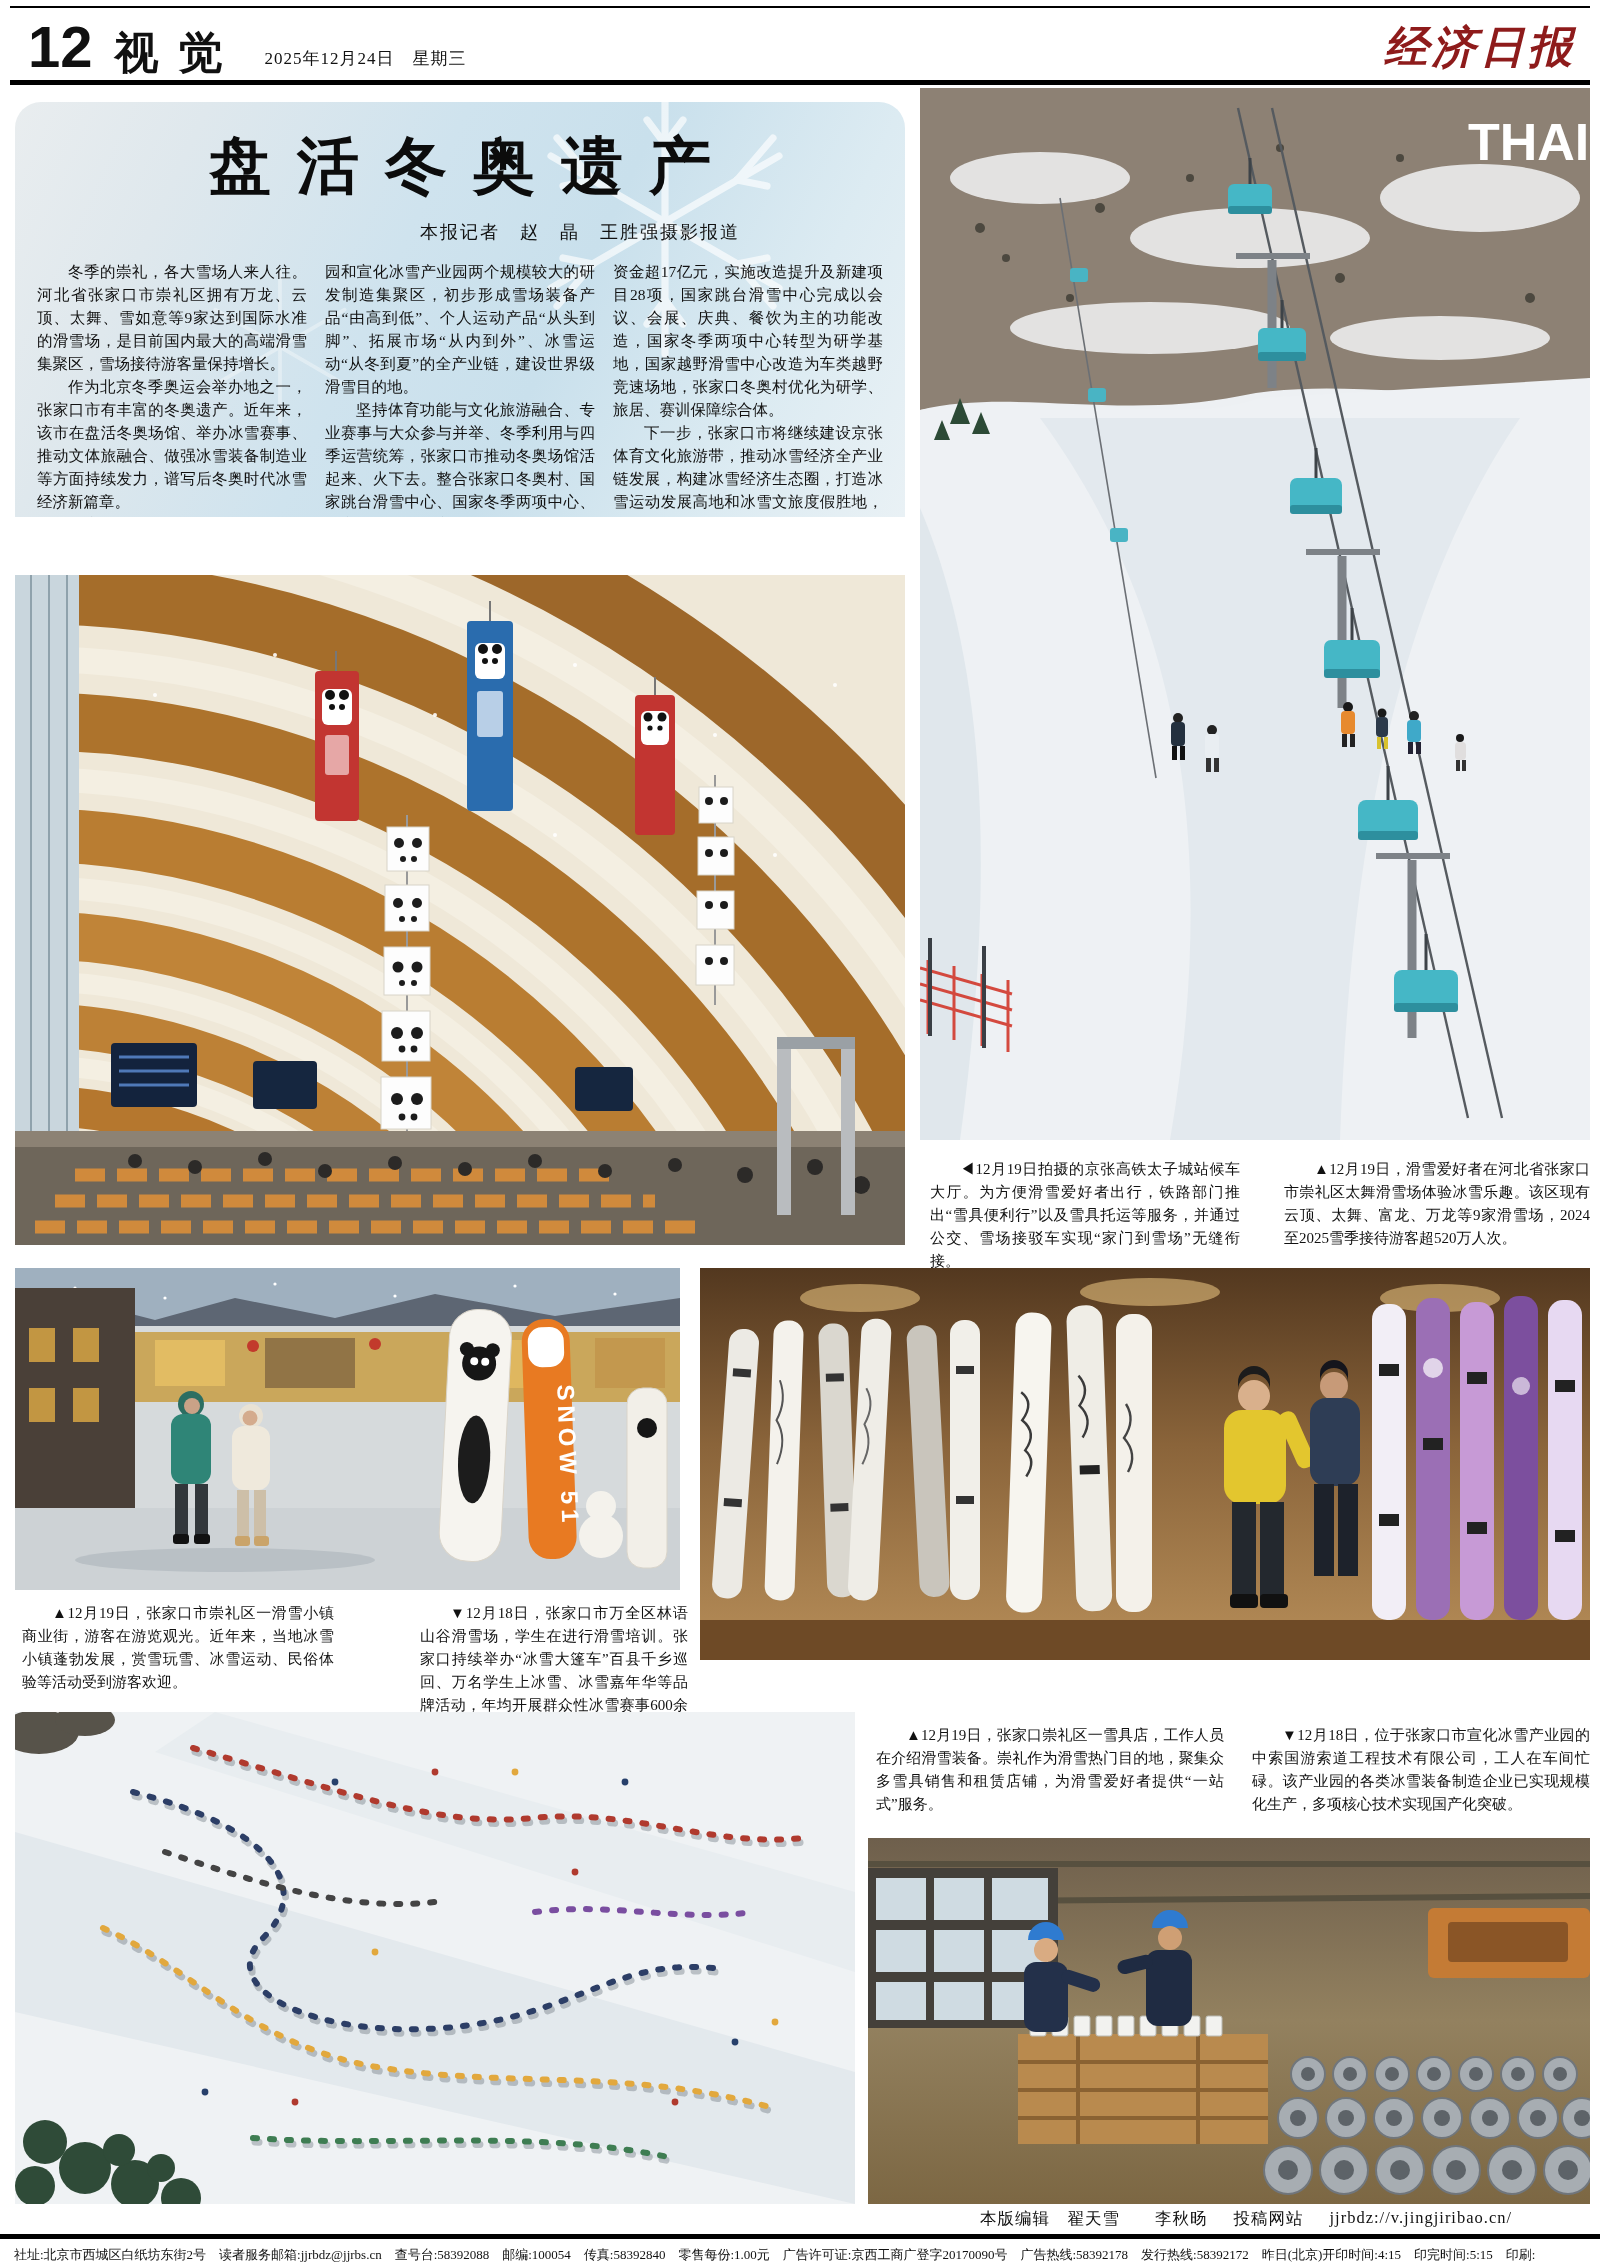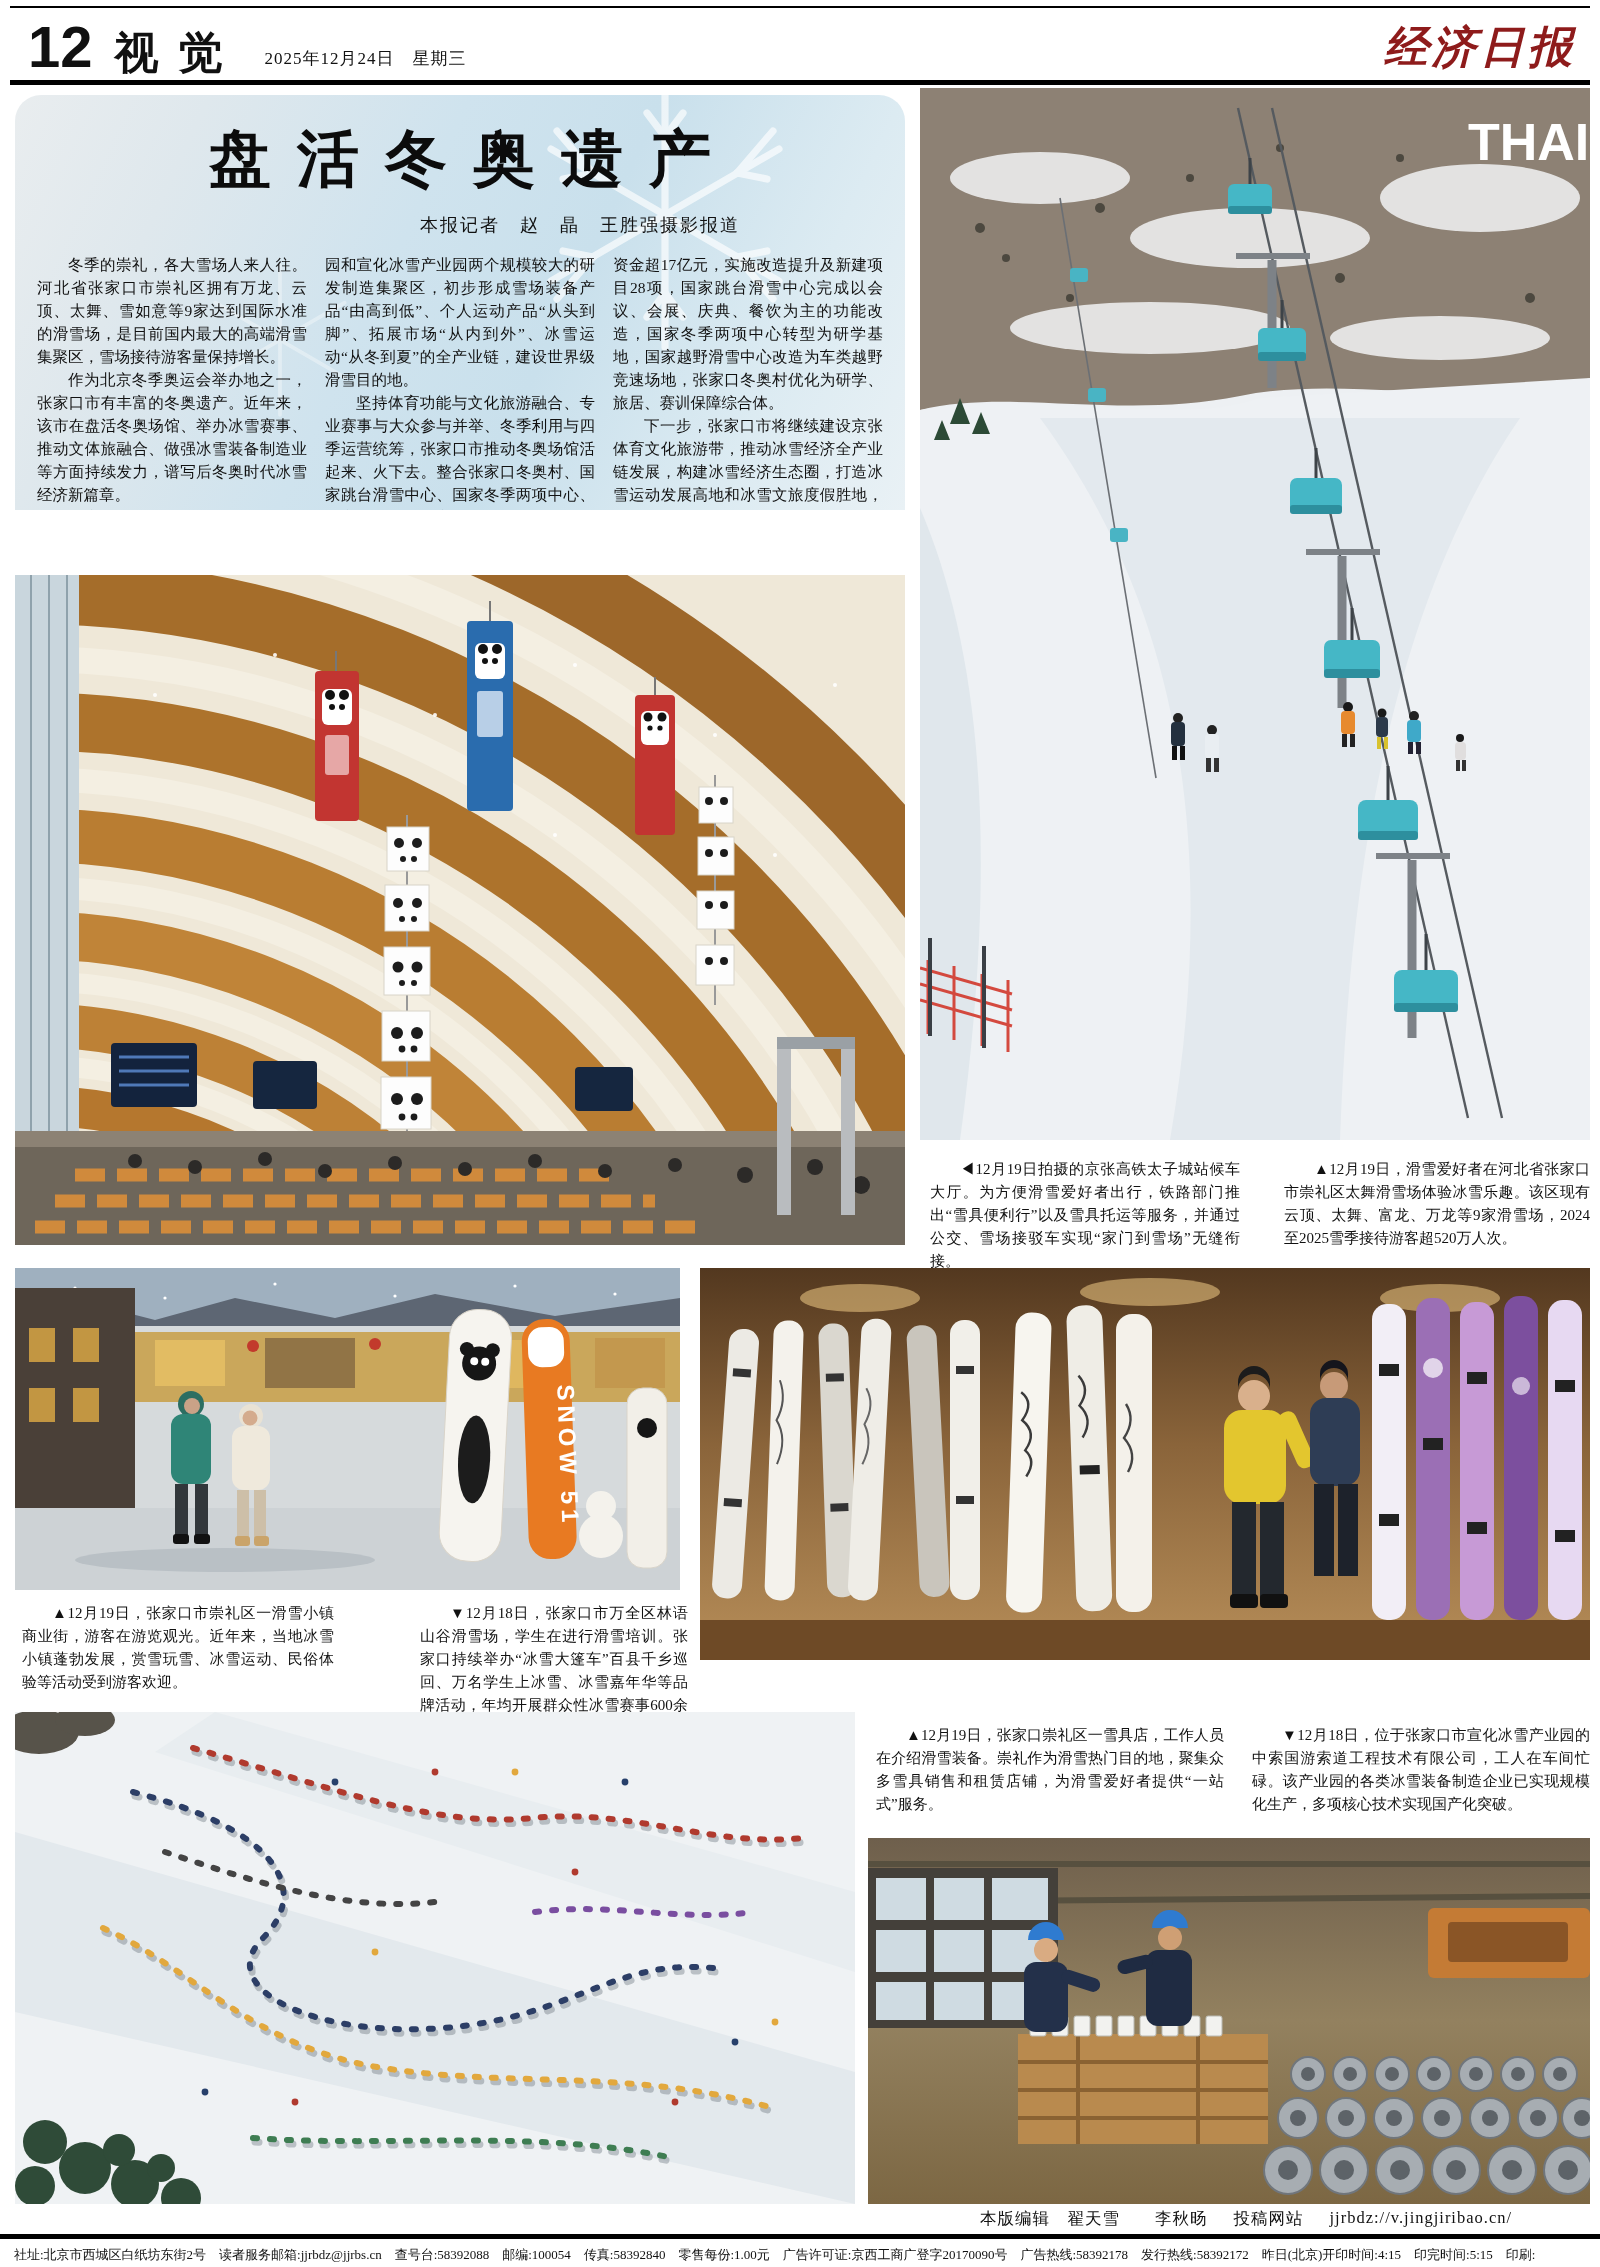--- a/index.html
+++ b/index.html
@@ -40,21 +40,21 @@
 
   <div class="abs" style="left:28px;top:18px;display:flex;align-items:flex-end;gap:22px;">
     <span class="hdr-num">12</span>
     <span class="hdr-sec">视觉</span>
     <span class="hdr-date" style="padding-bottom:6px;">2025年12月24日　星期三</span>
   </div>
   <div class="abs masthead" style="right:24px;top:18px;">经济日报</div>
 
   <div class="abs rule" style="left:10px;top:80px;width:1580px;height:5px;"></div>
 
-  <div class="abs panel" style="left:15px;top:95px;width:890px;height:415px;">
+  <div class="abs panel" style="left:15px;top:102px;width:890px;height:415px;">
 
     <svg class="abs" style="right:90px;top:-30px;opacity:.65" width="300" height="300" viewBox="0 0 100 100">
       <g stroke="#fff" stroke-width="2.4" stroke-linecap="round">
         <line x1="50" y1="6" x2="50" y2="94"></line>
           <line x1="12" y1="28" x2="88" y2="72"></line>
           <line x1="88" y1="28" x2="12" y2="72"></line>
         <line x1="44" y1="16" x2="50" y2="24"></line>
           <line x1="56" y1="16" x2="50" y2="24"></line>
         <line x1="44" y1="84" x2="50" y2="76"></line>
           <line x1="56" y1="84" x2="50" y2="76"></line>

